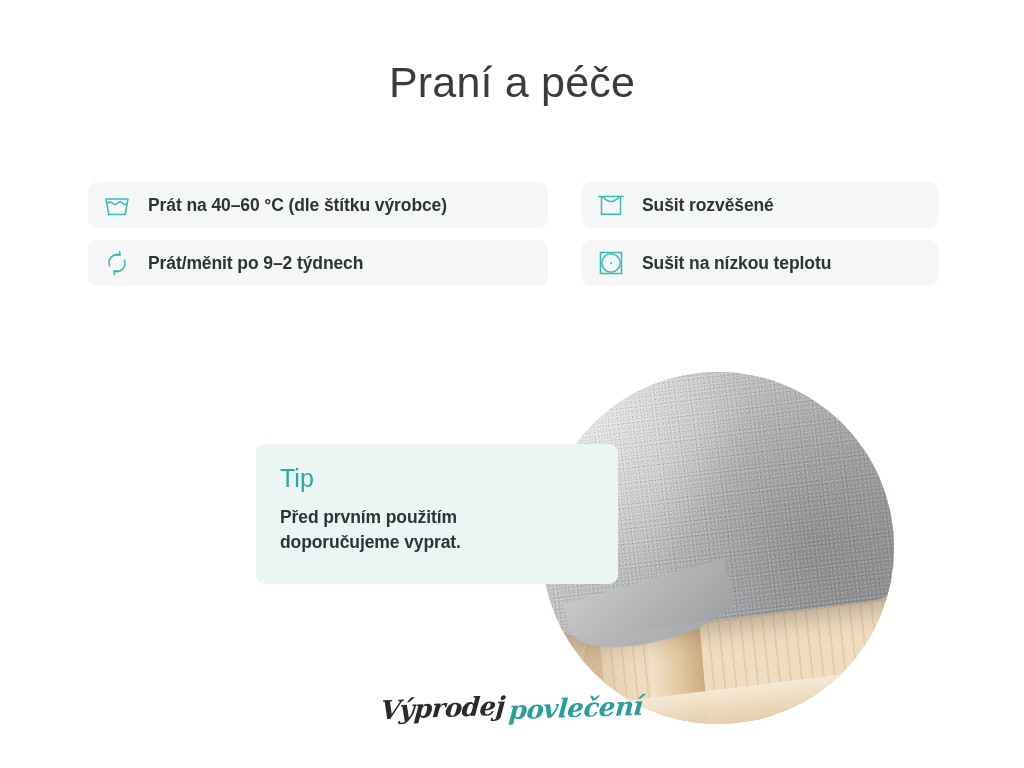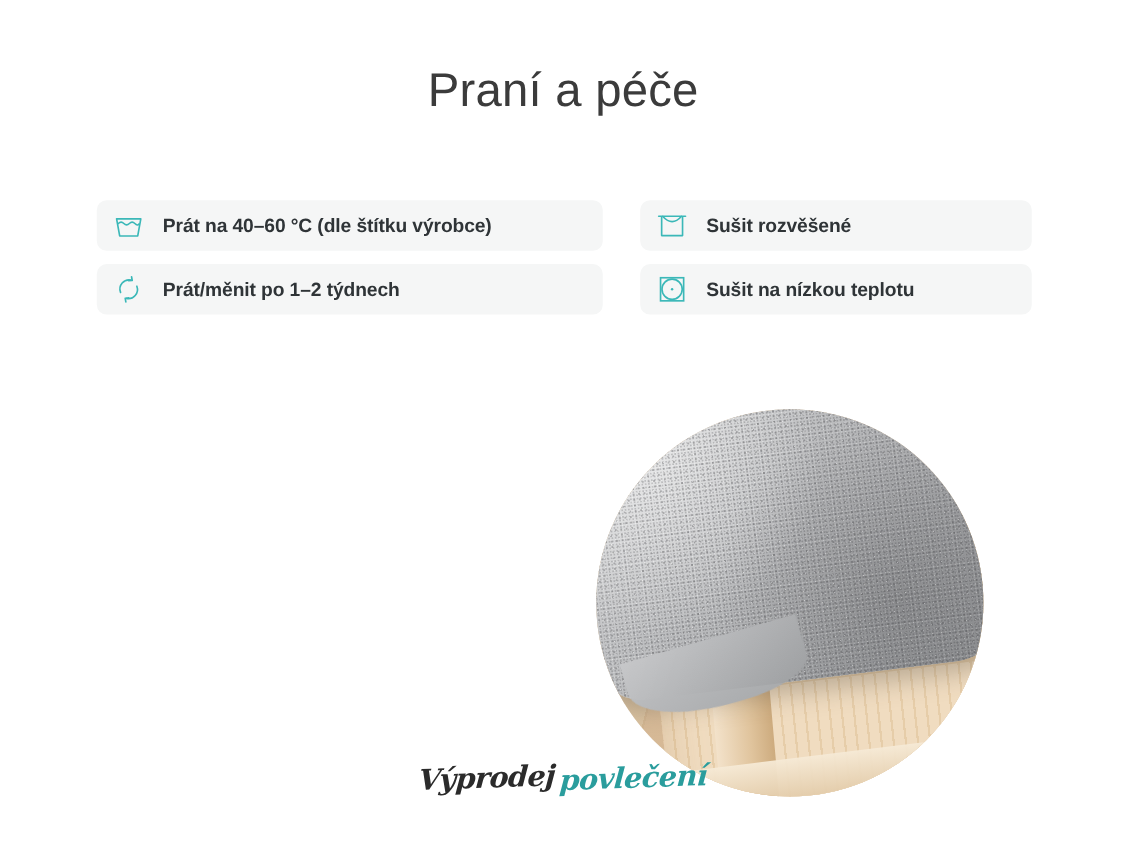--- a/index.html
+++ b/index.html
@@ -287,21 +287,21 @@
 
     <div class="care-card">
       <span class="care-icon">
         <svg width="30" height="30" viewBox="0 0 30 30" fill="none">
           <path d="M22.4 12.2 a8.4 8.4 0 0 1 -9.6 11.2" stroke="#3bb8b8" stroke-width="1.5" stroke-linecap="round"></path>
           <path d="M7.6 17.8 a8.4 8.4 0 0 1 9.6 -11.2" stroke="#3bb8b8" stroke-width="1.5" stroke-linecap="round"></path>
           <path d="M17.6 3.6 L18.2 6.9 L14.9 7.2" stroke="#3bb8b8" stroke-width="1.5" stroke-linecap="round" stroke-linejoin="round" fill="none"></path>
           <path d="M12.4 26.4 L11.8 23.1 L15.1 22.8" stroke="#3bb8b8" stroke-width="1.5" stroke-linecap="round" stroke-linejoin="round" fill="none"></path>
         </svg>
       </span>
-      <span class="care-label">Prát/měnit po 1–2 týdnech</span>
+      <span class="care-label">Prát/měnit po 9–2 týdnech</span>
     </div>
 
 
   </div>
 
   <div class="care-col right">
 
     <div class="care-card">
       <span class="care-icon">
         <svg width="30" height="30" viewBox="0 0 30 30" fill="none">
@@ -331,18 +331,23 @@
     <div class="bed-shadow"></div>
     <div class="bed-frame"></div>
     <div class="bed-rail"></div>
     <div class="bed-leg"></div>
     <div class="mattress-edge"></div>
     <div class="mattress">
       <div class="sheet-corner"></div>
     </div>
   </div>
 
+  <div class="tip-card">
+    <div class="tip-heading">Tip</div>
+    <div class="tip-line">Před prvním použitím</div>
+    <div class="tip-line">doporučujeme vyprat.</div>
+  </div>
 
   <div class="brand-logo">
     <span class="brand-part-1">Výprodej</span><span class="brand-part-2">povlečení</span>
   </div>
 
 </div>
 
 </body></html>

